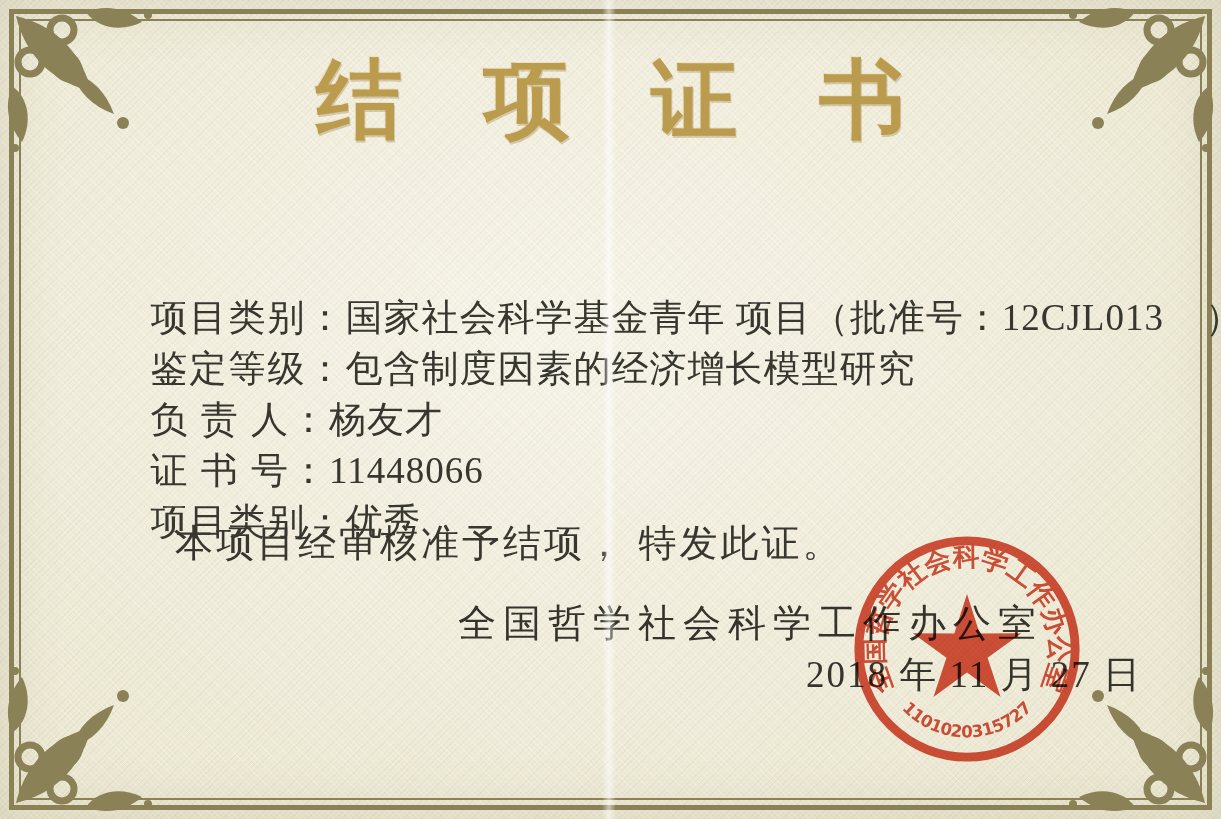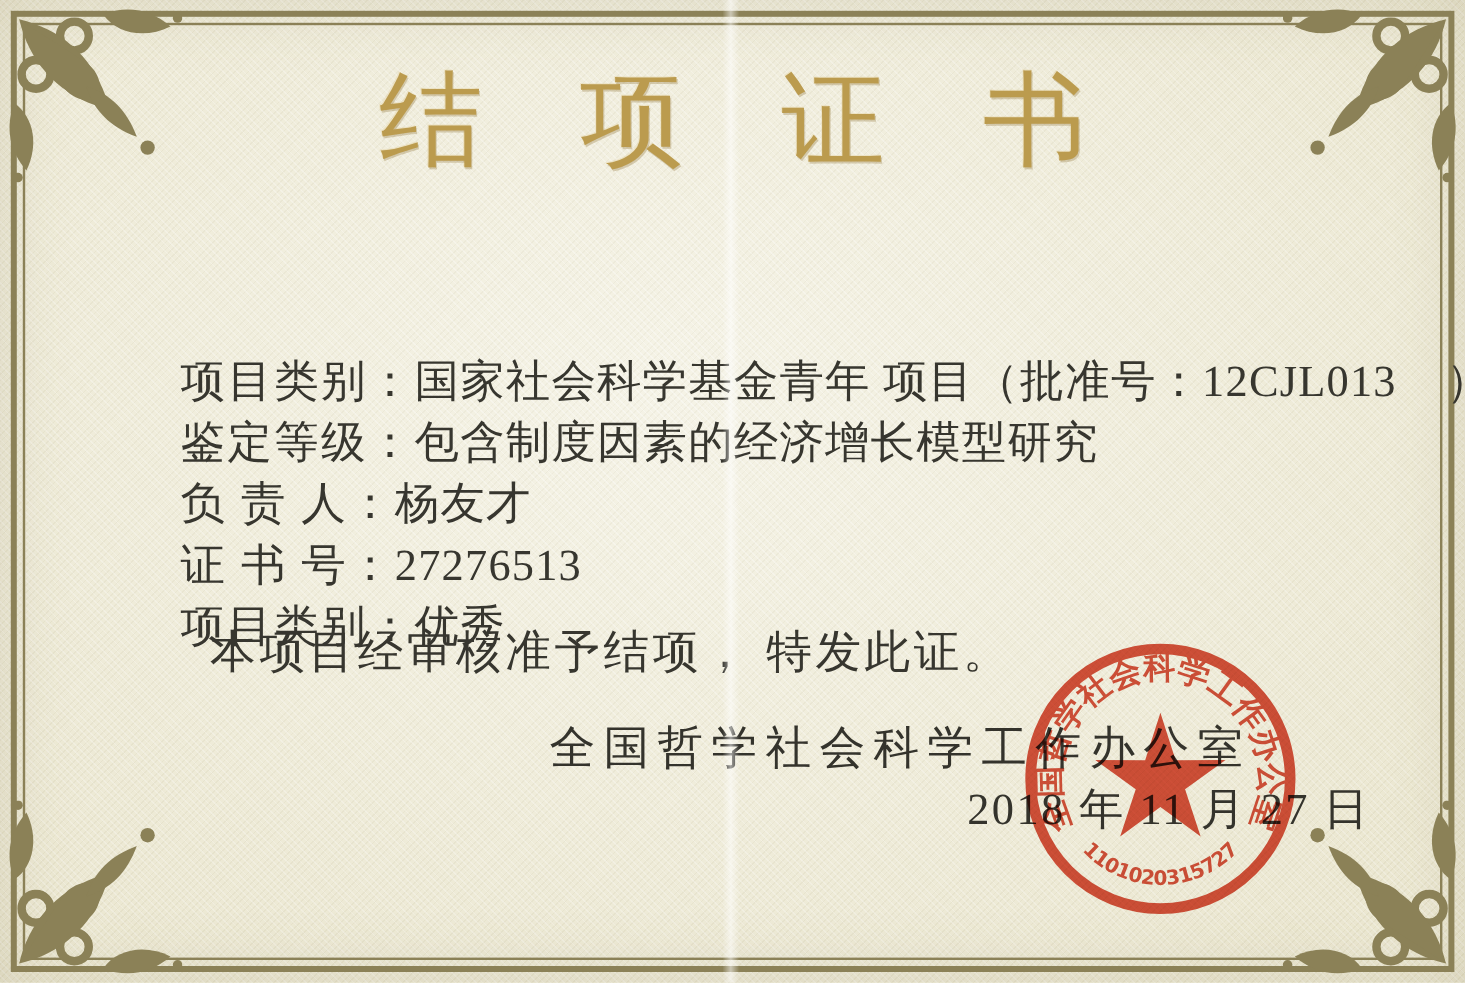--- a/index.html
+++ b/index.html
@@ -25,21 +25,21 @@
     position:absolute;left:19px;top:19px;right:19px;bottom:19px;
     border:2px solid #8b8157;pointer-events:none;
   }
   .corner{position:absolute;width:150px;height:150px;color:#8b8157;}
   .corner.tl{left:2px;top:2px;}
   .corner.tr{right:2px;top:2px;transform:rotate(90deg);}
   .corner.br{right:2px;bottom:2px;transform:rotate(180deg);}
   .corner.bl{left:2px;bottom:2px;transform:rotate(270deg);}
   .title{
     position:absolute;left:0;top:42px;width:100%;margin:0;
-    text-align:center;font-size:86px;font-weight:normal;
+    text-align:center;font-size:86px;font-weight:bold;
     letter-spacing:.95em;text-indent:.95em;
     color:#bb9b4e;
     text-shadow:1px 2px 0 rgba(140,110,45,.30), -1px -1px 0 rgba(230,210,160,.4);
   }
   .fields{position:absolute;left:95px;top:250px;}
   .field-row{height:51px;font-size:37px;color:#37362f;white-space:pre;}
   .field-label{white-space:pre;letter-spacing:2px;text-align:center;}
   .field-value{white-space:pre;letter-spacing:1px;}
   .statement{
     position:absolute;left:163px;top:506px;margin:12px;
@@ -112,21 +112,21 @@
     <div class="field-row">
       <span class="field-label">项目类别：</span><span class="field-value">国家社会科学基金青年 项目（批准号：12CJL013    ）</span>
     </div>
     <div class="field-row">
       <span class="field-label">鉴定等级：</span><span class="field-value">包含制度因素的经济增长模型研究</span>
     </div>
     <div class="field-row">
       <span class="field-label">负 责 人：</span><span class="field-value">杨友才</span>
     </div>
     <div class="field-row">
-      <span class="field-label">证 书 号：</span><span class="field-value">27276513</span>
+      <span class="field-label">证 书 号：</span><span class="field-value">11448066</span>
     </div>
     <div class="field-row">
       <span class="field-label">项目类别：</span><span class="field-value">优秀</span>
     </div>
   </div>
 
   <p class="statement">本项目经审核准予结项， 特发此证。</p>
 
   <div class="issuer">全国哲学社会科学工作办公室</div>
   <div class="issue-date">2018 年 11 月 27 日</div>

